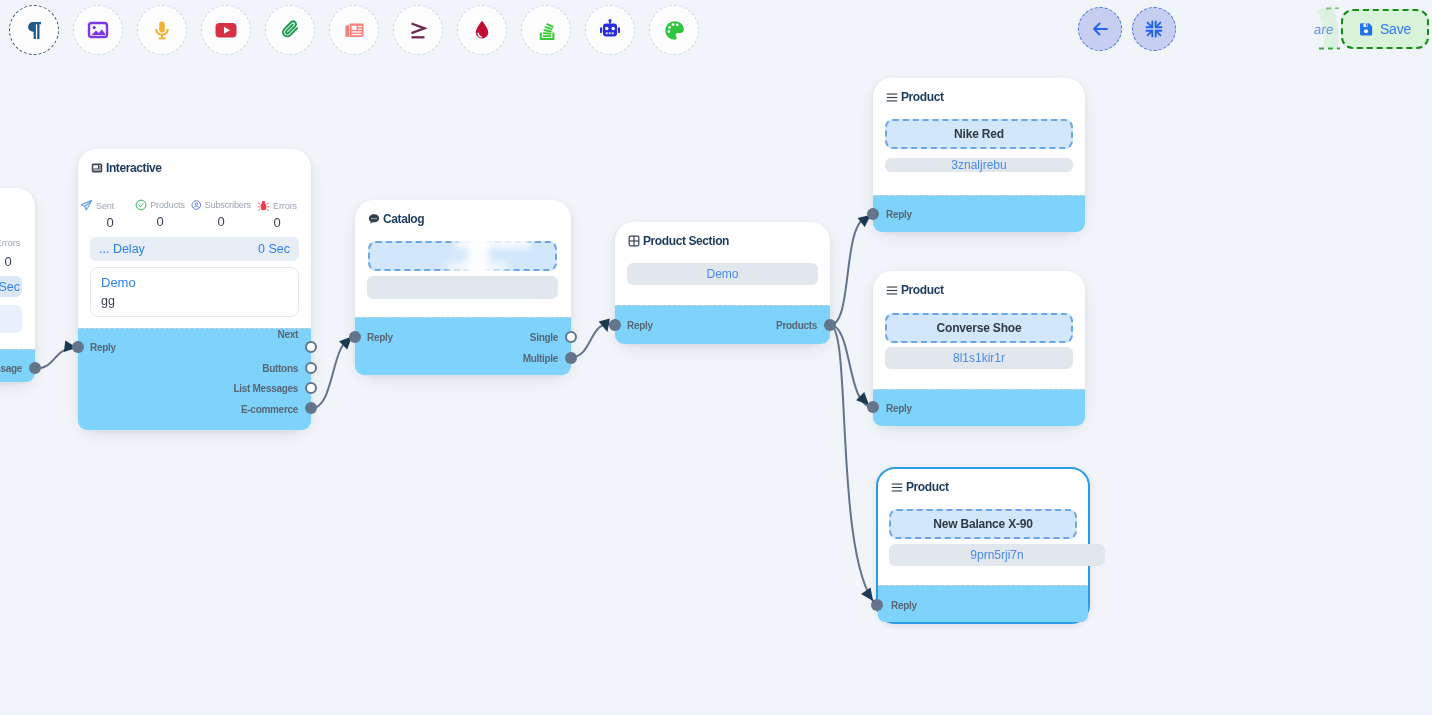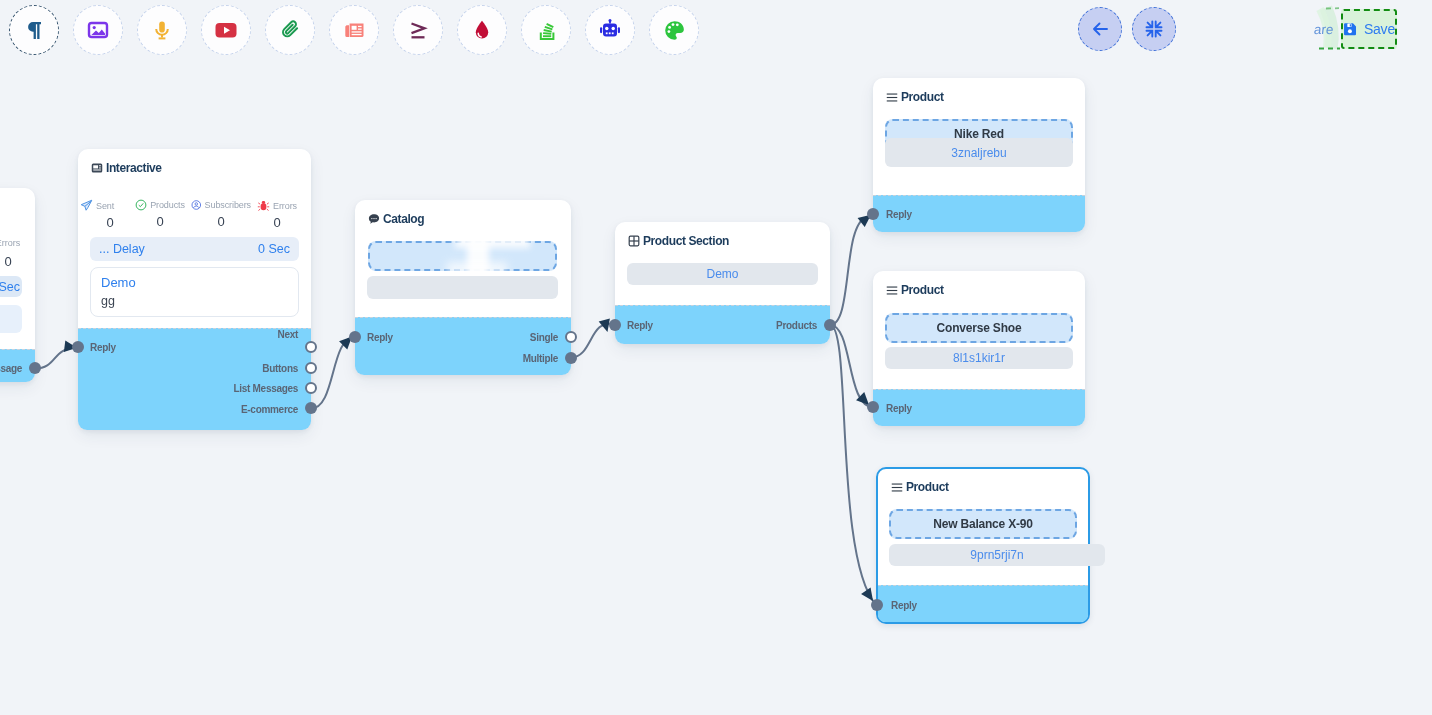--- a/index.html
+++ b/index.html
@@ -9,21 +9,21 @@
   
   .tb { position:absolute; top:5px; width:50px; height:50px; border-radius:50%;
         background:#fdfdfe; border:1.6px dashed #c5d3ec;
         display:flex; align-items:center; justify-content:center; }
   .tb.first { border-color:#31506b; }
   
   .rb { position:absolute; top:7px; width:44px; height:44px; border-radius:50%;
         background:#c6cff2; border:1.6px dashed #3d6fd8;
         display:flex; align-items:center; justify-content:center; }
   
-  .node { position:absolute; background:#fff; border-radius:10px;
+  .node { position:absolute; background:#fff; border-radius:19px;
           box-shadow:0 2px 5px rgba(30,50,80,.07), 0 6px 16px rgba(30,50,80,.07); }
   .node .hdr { position:absolute; display:flex; align-items:center; gap:3px;
                color:#1d3c5c; font-size:12px; font-weight:700; letter-spacing:-0.4px; }
   .foot { position:absolute; left:0; right:0; bottom:0; background:#7dd3fc;
           border-top:1px dashed #c9d2dc; border-radius:0 0 9px 9px;font-weight:bold; }
   .plabel { position:absolute; font-size:10px; letter-spacing:-0.3px; color:#5a6575; }
   .h { position:absolute; width:12px; height:12px; border-radius:50%; background:#64748b; }
   .h.o { background:#fff; border:2.5px solid #64748b; }
   .bluebox { position:absolute; background:#d2e7fb; border:2px dashed #6da6e3; border-radius:8px; }
   .graybox { position:absolute; background:#e2e7ed; border-radius:6px;
@@ -159,22 +159,22 @@
     </svg>
   </div>
 
   <svg width="60" height="55" viewBox="0 0 60 55" style="position:absolute;left:1294px;top:0px">
     <path d="M32 8 C38 22 40 34 37 48" fill="none" stroke="#c3ebc8" stroke-width="13" opacity="0.5"></path>
     <path d="M26 9 C33 22 35 34 33 48" fill="none" stroke="#dcf4de" stroke-width="8" opacity="0.8"></path>
     <line x1="25" y1="48.5" x2="46" y2="48.5" stroke="#159a1f" stroke-width="1.8" stroke-dasharray="5 4" opacity="0.85"></line>
     <line x1="32" y1="8.5" x2="45" y2="8.2" stroke="#159a1f" stroke-width="1.8" stroke-dasharray="5 4" opacity="0.5"></line>
     <text x="23" y="34" font-size="13.5" fill="#5a8ed8" opacity="0.92" transform="skewX(-6)">are</text>
   </svg>
-  <div style="position:absolute;left:1341px;top:9px;width:56px;height:40px;background:#d9f2da;
-              border:2px dashed #128c12;border-radius:3px;display:flex;align-items:center;
+  <div style="position:absolute;left:1341px;top:9px;width:88px;height:40px;background:#d9f2da;
+              border:2px dashed #128c12;border-radius:12px;display:flex;align-items:center;
               justify-content:center;gap:7px">
     <svg width="14" height="14" viewBox="0 0 16 16">
       <path d="M2.5 1.5 h9 L15 5 v9 a1.3 1.3 0 0 1 -1.3 1.3 H2.5 A1.3 1.3 0 0 1 1.2 14 V2.8 A1.3 1.3 0 0 1 2.5 1.5 Z" fill="#2173ef"></path>
       <rect x="5" y="1.8" width="4.8" height="3.9" rx="0.5" fill="#fff"></rect>
       <rect x="7.8" y="2.4" width="1.4" height="2.6" rx="0.3" fill="#2173ef"></rect>
       <circle cx="8" cy="10.6" r="2.3" fill="#fff"></circle>
     </svg>
     <span style="font-size:14px;letter-spacing:-0.2px;color:#2e7cf0;">Save</span>
   </div>
 
@@ -326,21 +326,21 @@
           <g stroke="#323d49" stroke-width="1.5">
             <line x1="1" y1="2.4" x2="15" y2="2.4"></line>
             <line x1="1" y1="7" x2="15" y2="7"></line>
             <line x1="1" y1="11.6" x2="15" y2="11.6"></line>
           </g>
         </svg>
       <span>Product</span>
     </div>
     <div class="bluebox" style="left:12px;top:41px;width:188px;height:30px"></div>
     <div class="boldname" style="left:12px;top:41px;width:188px;height:30px">Nike Red</div>
-    <div class="graybox" style="left:12px;top:60px;width:188px;height:29px">3znaljrebu</div>
+    <div class="graybox" style="left:12px;top:80px;width:188px;height:14px">3znaljrebu</div>
     <div class="foot" style="top:117px">
       <div class="plabel" style="left:13px;top:13px">Reply</div>
     </div>
     <div class="h" style="left:-6px;top:130px"></div>
   </div>
 
   <div class="node" style="left:873px;top:271px;width:212px;height:155px">
     <div class="hdr" style="left:13px;top:12px">
       <svg width="12" height="11" viewBox="0 0 16 14">
           <g stroke="#323d49" stroke-width="1.5">

